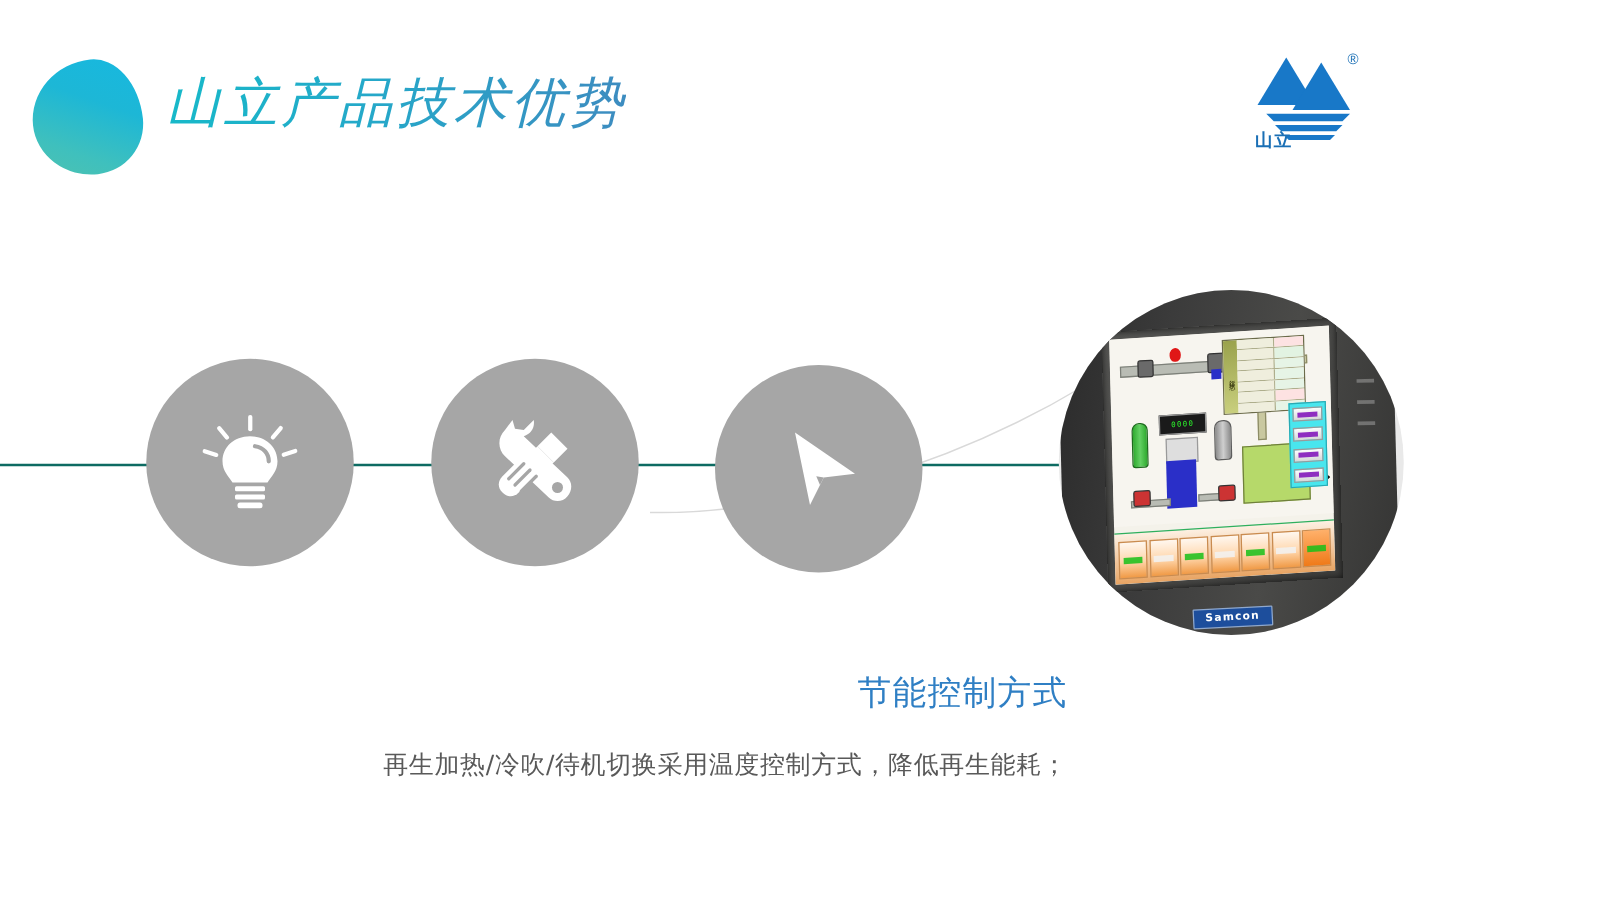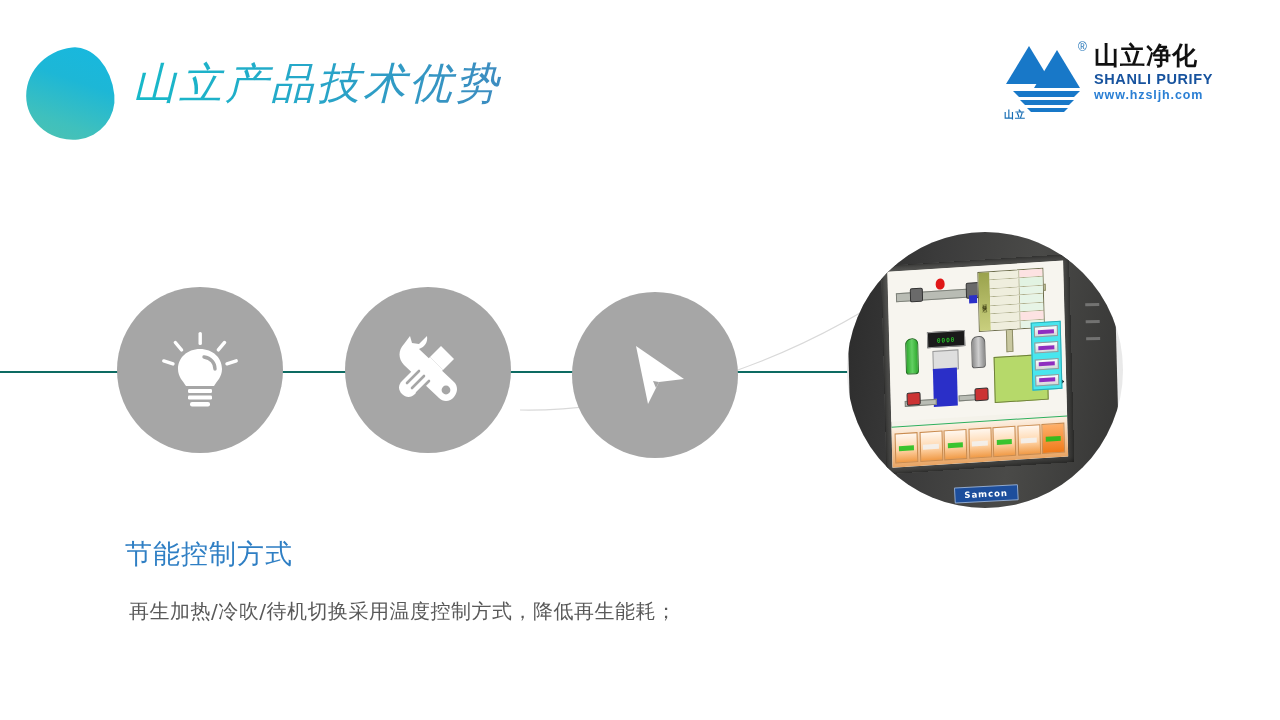--- a/index.html
+++ b/index.html
@@ -23,21 +23,21 @@
     font-family:"DejaVu Sans","Liberation Sans",sans-serif;
     background:linear-gradient(90deg,#17b9c9 0%,#25a8c9 45%,#3d8cc0 100%);
     -webkit-background-clip:text;background-clip:text;color:transparent;
     -webkit-text-fill-color:transparent;white-space:nowrap;font-style:italic;
   }
 
   
   .logo{position:absolute;right:62px;top:36px;width:218px;height:84px;}
   .logo-mark{position:absolute;left:0;top:4px;width:86px;height:74px;}
   .logo-sub{
-    position:absolute;left:4px;bottom:-2px;font-size:10px;color:#1a6fb5;
+    position:absolute;left:4px;bottom:-2px;font-size:14px;color:#1a6fb5;
     letter-spacing:1px;font-weight:700;
   }
   .reg-mark{position:absolute;left:78px;top:4px;font-size:12px;color:#1a6fb5;}
   .logo-text{position:absolute;left:94px;top:6px;width:128px;}
   .logo-cn{font-size:25px;font-weight:700;color:#111;letter-spacing:1px;line-height:1.1;
            font-family:"DejaVu Sans","Liberation Sans",sans-serif;}
   .logo-en{font-size:14.5px;font-weight:700;color:#17539e;letter-spacing:.6px;line-height:1.25;}
   .logo-url{font-size:12.5px;font-weight:700;color:#2a7fd4;letter-spacing:.9px;line-height:1.25;}
 
   
@@ -115,21 +115,21 @@
   .led-lbl{display:block;height:3px;width:14px;margin:0 auto 14px;background:rgba(200,200,200,.38);}
 
   .brand-badge{
     position:absolute;left:50%;bottom:16px;transform:translateX(-50%) rotate(-1.5deg);
     background:#1d4e9c;color:#fff;font-size:8.5px;font-weight:700;letter-spacing:1px;
     padding:2px 9px;border:1px solid #8fa8cd;border-radius:1px;white-space:nowrap;
     font-family:"DejaVu Sans","Liberation Sans",sans-serif;
   }
 
   
-  .caption{position:absolute;left:125px;top:536px;width:700px;}
+  .caption{position:absolute;left:154px;top:536px;width:700px;text-align:right;}
   .caption h2{
     margin:0 0 24px 0;font-size:27px;font-weight:400;color:#2f7fc4;letter-spacing:1px;
     font-family:"DejaVu Sans","Liberation Sans",sans-serif;
   }
   .caption p{
     margin:0 0 10px 4px;font-size:20px;line-height:1.55;color:#595959;letter-spacing:.5px;
     font-family:"DejaVu Sans","Liberation Sans",sans-serif;font-weight:400;
   }
 </style>
 </head>
@@ -146,25 +146,20 @@
       <svg viewBox="0 0 86 74" width="86" height="74">
         <polygon points="29,6 52,44 6,44" fill="#1878c8"></polygon>
         <polygon points="57,10 80,48 34,48" fill="#1878c8"></polygon>
         <path d="M13 51 H80 L74 57 H19 Z" fill="#1878c8"></path>
         <path d="M20 60 H74 L69 65 H25 Z" fill="#1878c8"></path>
         <path d="M27 68 H68 L64 72 H31 Z" fill="#1878c8"></path>
       </svg>
     </div>
     <span class="reg-mark">®</span>
     <span class="logo-sub">山立</span>
-    <div class="logo-text">
-      <div class="logo-cn">山立净化</div>
-      <div class="logo-en">SHANLI PURIFY</div>
-      <div class="logo-url">www.hzsljh.com</div>
-    </div>
   </div>
 
   <div class="timeline"></div>
 
   <svg class="arc" viewBox="0 0 430 150">
     <path d="M0 148 C 90 150, 250 120, 400 12" fill="none" stroke="#d9d9d9" stroke-width="1.2"></path>
   </svg>
 
   <div class="circle c1">
     <svg width="86" height="86" viewBox="0 0 86 86">

